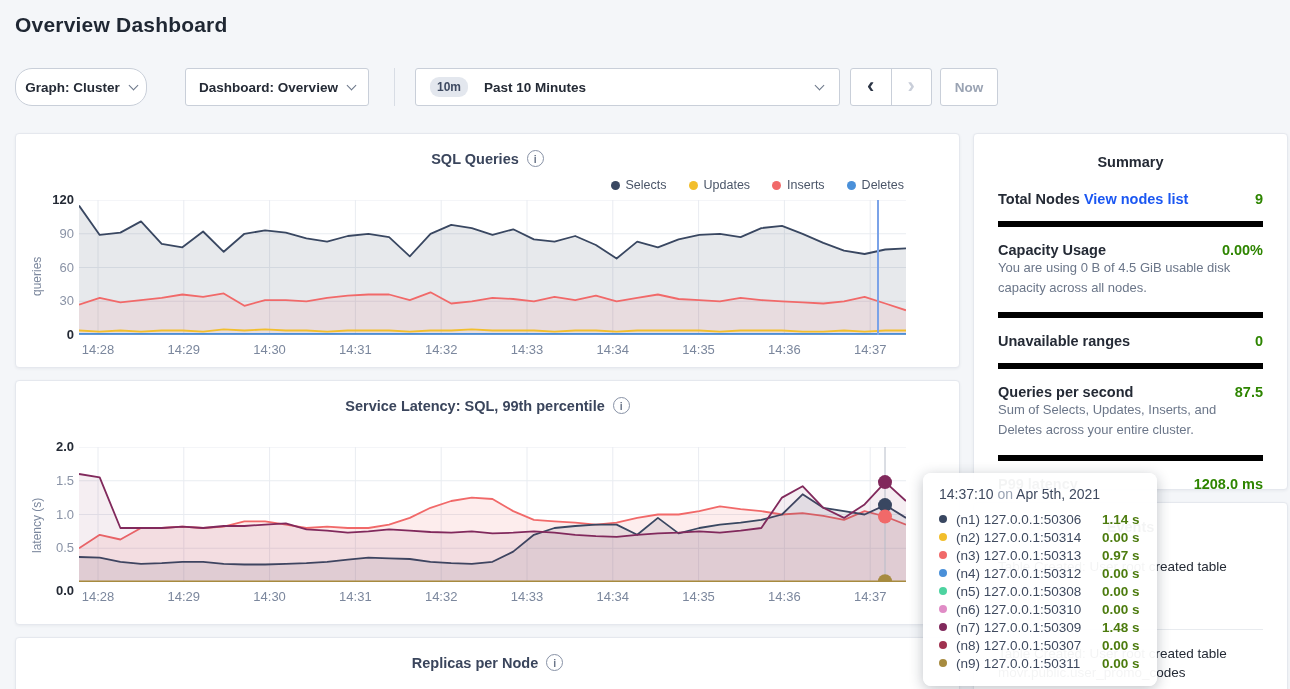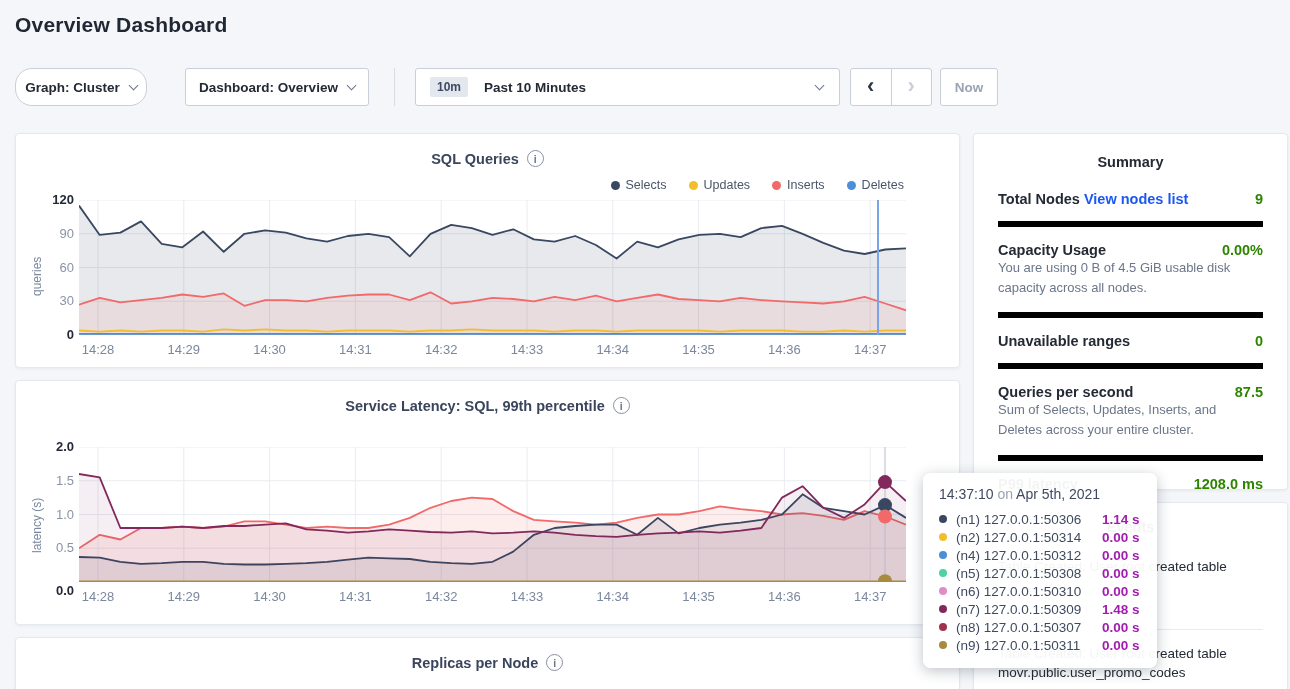--- a/index.html
+++ b/index.html
@@ -24,21 +24,21 @@
   .chev {
     display:inline-block; width:7px; height:7px; margin-left:10px; margin-top:-4px;
     border-right:1.6px solid #6b7689; border-bottom:1.6px solid #6b7689;
     transform:rotate(45deg);
   }
   .vdivider { left:394px; top:68px; width:1px; height:38px; background:#d8dde5; }
 
   .time-select { left:415px; width:425px; justify-content:flex-start; padding:0 14px; }
   .time-badge {
     background:#e3e7ee; color:#3e4a61; font-size:12px; font-weight:700;
-    padding:3px 7px; border-radius:2px; margin-right:16px;
+    padding:3px 7px; border-radius:9px; margin-right:16px;
   }
   .time-select .chev { position:absolute; right:16px; }
 
   .nav-group { left:850px; top:68px; position:absolute; width:82px; height:38px;
     background:#fff; border:1px solid #c9cfd9; border-radius:3px; display:flex; }
   .nav-btn { flex:1; display:flex; align-items:center; justify-content:center;
     font-size:22px; font-weight:700; cursor:pointer; line-height:1; padding-bottom:3px;}
   .nav-btn.prev { color:#2c3545; border-right:1px solid #c9cfd9; }
   .nav-btn.next { color:#c9ced9; }
   .btn-now { left:940px; width:58px; color:#9aa3b3; }
@@ -101,21 +101,21 @@
     position:absolute; left:923px; top:473px; width:234px;
     background:rgba(255,255,255,.95); border-radius:8px;
     box-shadow:0 3px 14px rgba(25,35,55,.28);
     padding:13px 16px 14px 16px; z-index:50;
   }
   .t-header { font-size:14px; color:#3f4a5f; margin-bottom:8px; }
   .t-on { color:#9aa3b3; }
   .trow { display:flex; align-items:center; height:18px; }
   .tdot { width:8px; height:8px; border-radius:50%; margin-right:9px; flex:none; }
   .taddr { font-size:13.5px; color:#3f4a5f; width:146px; flex:none; }
-  .tval { font-size:13.5px; font-weight:700; color:#a21caf; }
+  .tval { font-size:13.5px; font-weight:700; color:#4d7c0f; }
 </style>
 </head>
 <body>
 
 <h1 class="abs page-title">Overview Dashboard</h1>
 
 <div class="btn" style="left:15px;width:132px;border-radius:17px;">
   <span>Graph: Cluster</span>
   <span class="chev"></span>
 </div>
@@ -338,20 +338,25 @@
         <span class="tdot" style="background: rgb(57, 71, 97);"></span>
         <span class="taddr">(n1) 127.0.0.1:50306</span>
         <span class="tval">1.14 s</span>
       </div>
       <div class="trow">
         <span class="tdot" style="background: rgb(242, 190, 44);"></span>
         <span class="taddr">(n2) 127.0.0.1:50314</span>
         <span class="tval">0.00 s</span>
       </div>
       <div class="trow">
+        <span class="tdot" style="background: rgb(241, 105, 105);"></span>
+        <span class="taddr">(n3) 127.0.0.1:50313</span>
+        <span class="tval">0.97 s</span>
+      </div>
+      <div class="trow">
         <span class="tdot" style="background: rgb(74, 144, 217);"></span>
         <span class="taddr">(n4) 127.0.0.1:50312</span>
         <span class="tval">0.00 s</span>
       </div>
       <div class="trow">
         <span class="tdot" style="background: rgb(77, 211, 160);"></span>
         <span class="taddr">(n5) 127.0.0.1:50308</span>
         <span class="tval">0.00 s</span>
       </div>
       <div class="trow">

